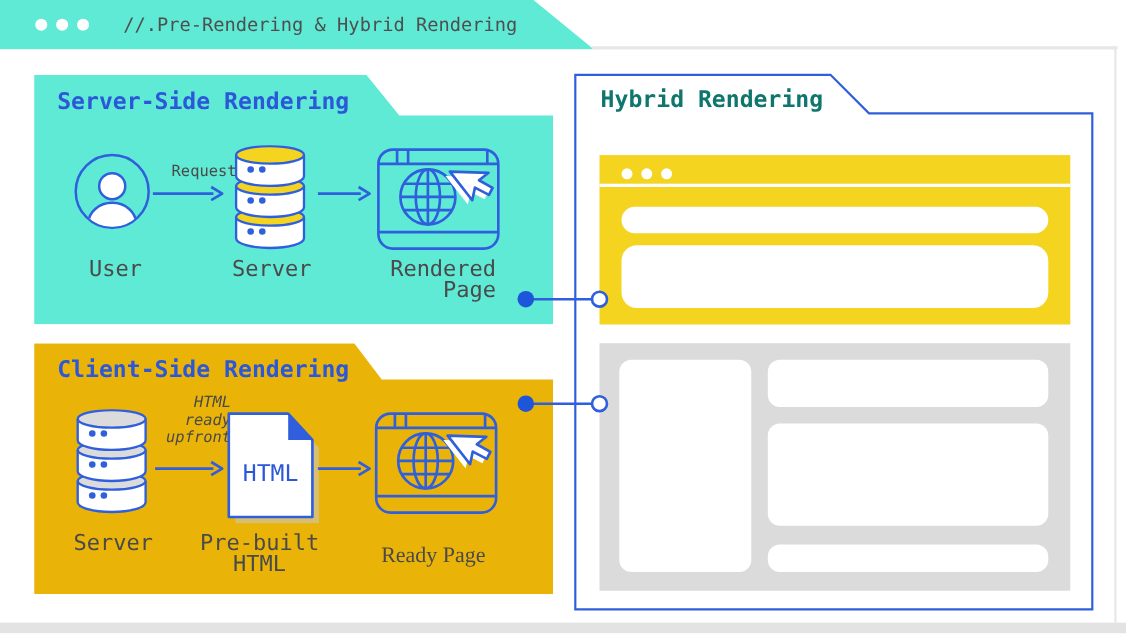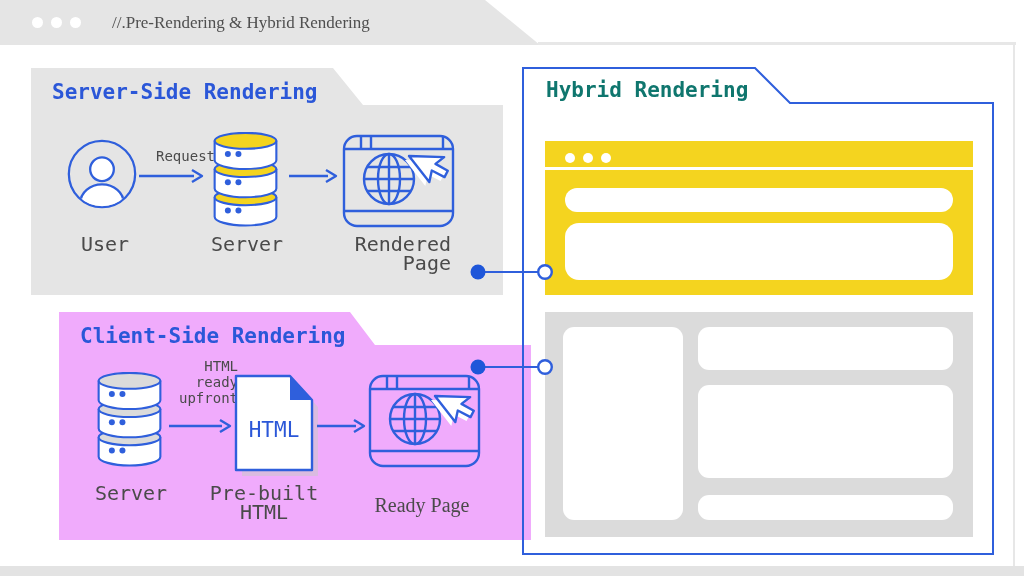--- a/index.html
+++ b/index.html
@@ -1,34 +1,34 @@
 <!DOCTYPE html>
 <html><head>
 <meta charset="utf-8">
 <style>
   html,body{margin:0;padding:0;background:#ffffff;}
   .stage{position:relative;width:1024px;height:576px;background:#ffffff;overflow:hidden;
          font-family:"DejaVu Sans Mono","Liberation Mono",monospace;}
 
   
-  .titlebar{position:absolute;left:0;top:0;width:560px;height:45px;background:#e5e5e5;
-            clip-path:polygon(0 0,485px 0,540px 45px,0 45px);font-family:Liberation Serif, serif;}
+  .titlebar{position:absolute;left:0;top:0;width:560px;height:45px;background:#5eead4;
+            clip-path:polygon(0 0,485px 0,540px 45px,0 45px);}
   .win-dots{position:absolute;left:32px;top:17px;display:flex;gap:8px;}
   .win-dots .dot{width:11px;height:11px;border-radius:50%;background:#ffffff;}
   .titlebar-text{position:absolute;left:112px;top:13px;font-size:17px;color:#4f4f4f;white-space:nowrap;}
   .top-rule{position:absolute;left:538px;top:42px;width:478px;height:3px;background:#e7e7e7;}
   .right-rule{position:absolute;left:1013px;top:44px;width:2px;height:522px;background:#e7e7e7;}
   .bottom-strip{position:absolute;left:0;top:566px;width:1024px;height:10px;background:#e3e3e3;}
 
   
   .panel{position:absolute;left:31px;width:472px;}
-  .panel-ssr{top:68px;height:227px;background:#e5e5e5;--panel-bg:#f4d41f;
+  .panel-ssr{top:68px;height:227px;background:#5eead4;--panel-bg:#f4d41f;
              clip-path:polygon(0 0,302px 0,332px 37px,100% 37px,100% 100%,0 100%);}
-  .panel-csr{top:312px;height:228px;background:#f0abfc;--panel-bg:#dbdbdb;
-             clip-path:polygon(0 0,291px 0,316px 33px,100% 33px,100% 100%,0 100%);margin-left:28px;}
+  .panel-csr{top:312px;height:228px;background:#eab308;--panel-bg:#dbdbdb;
+             clip-path:polygon(0 0,291px 0,316px 33px,100% 33px,100% 100%,0 100%);}
   .panel-title{position:absolute;left:21px;top:12px;margin:0;font-size:21px;font-weight:bold;
                color:#2b57d8;white-space:nowrap;}
   .abs{position:absolute;}
   .flow-label{position:absolute;font-size:14px;line-height:16px;color:#4a4a4a;text-align:right;}
   .node-label{position:absolute;font-size:20px;line-height:19px;color:#4a4a4a;text-align:center;}
 
   svg .st{stroke:#2f5fdc;stroke-width:2.4;fill:none;}
   svg .st-thin{stroke:#2f5fdc;stroke-width:2.2;fill:none;}
   svg .fill-white{fill:#ffffff;}
   svg .fill-panel{fill:var(--panel-bg,#f4d41f);}
@@ -157,21 +157,21 @@
           <circle class="fill-blue" cx="30" cy="25" r="3.4"></circle>
       </g>
       <g>
         <path class="st fill-white" d="M3 10 v22 a35 10 0 0 0 70 0 v-22"></path>
         <ellipse class="st fill-panel" cx="38" cy="10" rx="35" ry="9"></ellipse>
         <circle class="fill-blue" cx="18" cy="25" r="3.4"></circle>
           <circle class="fill-blue" cx="30" cy="25" r="3.4"></circle>
       </g>
     </svg>
 
-    <div class="flow-label" style="left:99px;top:46px;width:80px;">HTML ready upfront</div>
+    <div class="flow-label" style="left:99px;top:46px;width:80px;font-style:italic;">HTML ready upfront</div>
 
     <svg class="abs" style="left:109px;top:106px;" width="64" height="16" viewBox="0 0 64 16">
       <line class="st" x1="1" y1="8" x2="54" y2="8"></line>
       <path class="st" stroke-linejoin="round" d="M52 2 L62 8 L52 14"></path>
     </svg>
 
     <svg class="abs" style="left:175px;top:62px;" width="86" height="102" viewBox="0 0 86 102">
       <path d="M8 9 H62 L84 33 V102 H8 Z" fill="#c9c9c9" opacity="0.55"></path>
       <path class="st fill-white" stroke-linejoin="round" d="M2 2 H56 L78 26 V96 H2 Z"></path>
       <path class="fill-blue" d="M56 2 L56 26 L78 26 Z"></path>

